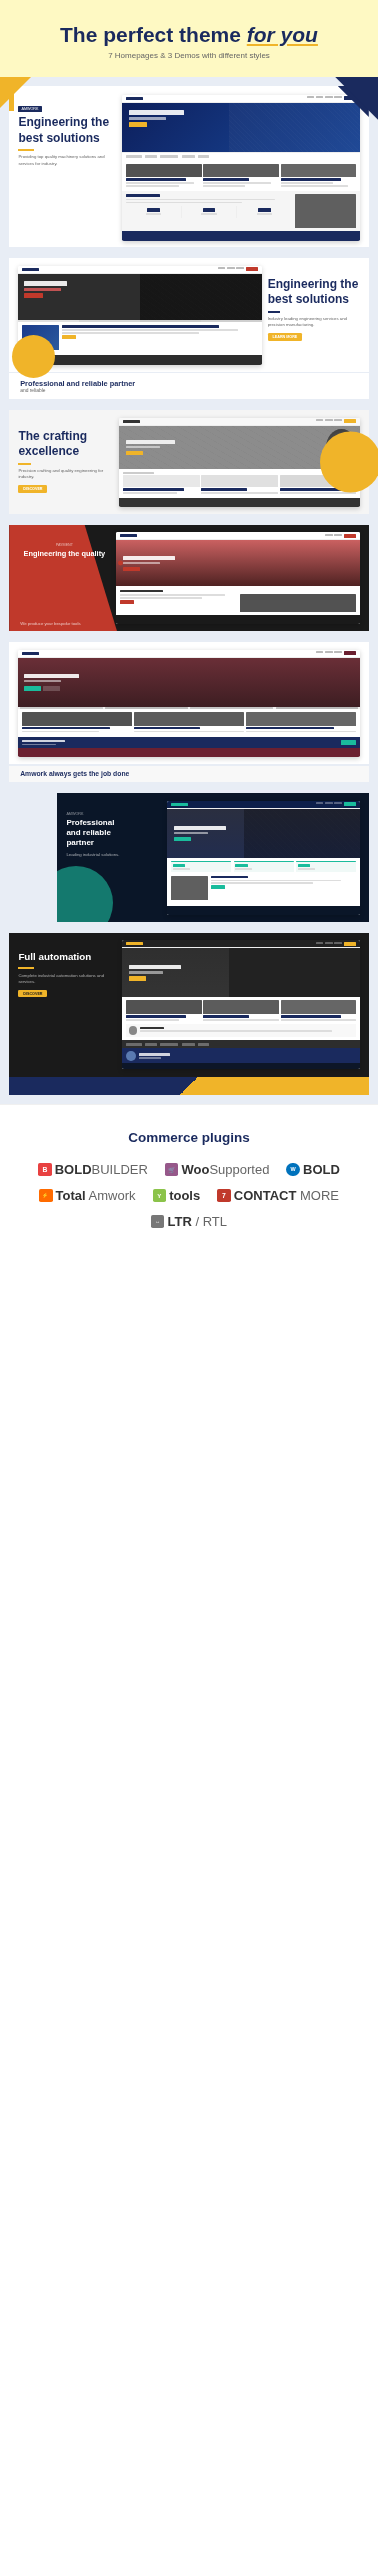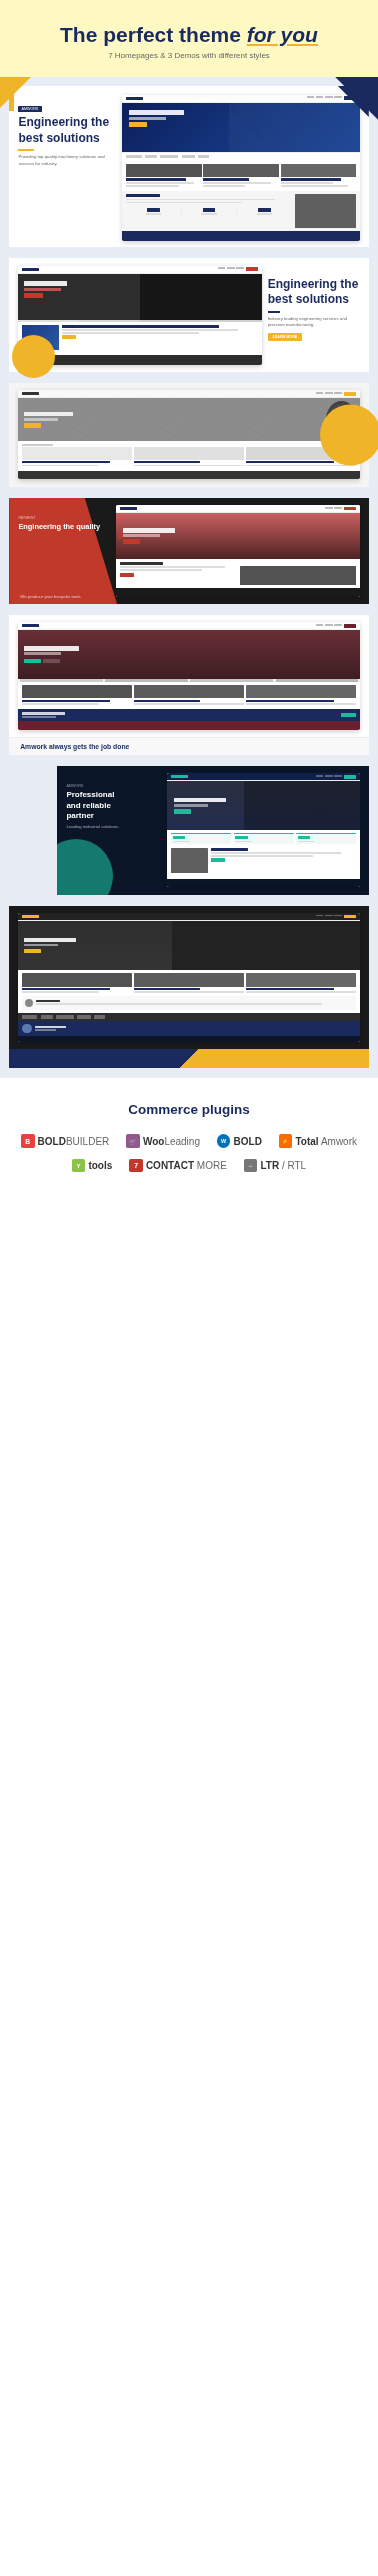--- a/index.html
+++ b/index.html
@@ -214,21 +214,21 @@
       color: #fff;
     }
     .pi-icon.red { background: #e84141; }
     .pi-icon.purple { background: #96588a; }
     .pi-icon.blue { background: #0072bc; }
     .pi-icon.orange { background: #ff6b00; }
     .pi-icon.green { background: #8bc34a; }
     .pi-icon.dark-red { background: #c0392b; }
     .pi-icon.gray { background: #666; }
     .pi-text {
-      font-size: 10px;
+      font-size: 13px;
       font-weight: 700;
       color: #333;
     }
     .pi-text span {
       font-weight: 400;
       color: #666;
     }
   </style>
 </head>
 <body>
@@ -398,26 +398,38 @@
               <div style="height:1.8px; background:#1a2a5e; width:12.3px; margin-bottom:3.1px;"></div>
               <p>Industry leading engineering services and precision manufacturing.</p>
               <div class="btn-sm y" style="display:inline-block; margin-top:3.7px; padding:1.8px 4.9px; font-size:3.7px; font-weight:700; color:#fff; background:#f0b429; border-radius:1.2px;">LEARN MORE</div>
             </div>
           </div>
         </div>
 
         <div style="position:absolute; left:3.1px; bottom:-6.1px; width:43px; height:43px; background:#f0b429; z-index:0; border-radius:50%;"></div>
       </div>
 
+      <div style="background:#fff; padding:6.1px 11px; margin-top:1.2px;">
+        <div style="font-size:7.4px; font-weight:800; color:#1a2a5e;">Professional and reliable partner</div>
+        <div style="font-size:4.9px; color:#666;">and reliable</div>
+      </div>
     </div>
 
     <div class="overlap-stack" style="margin-bottom:11px; position:relative;">
       <div style="background:#f5f5f5; padding:7.4px 9.2px; position:relative;">
 
         <div style="display:flex; gap:6.1px; align-items:flex-start;">
+          <div style="width:95px; flex-shrink:0; padding:4.9px 0 0;">
+            <div class="text-panel">
+              <h3>The crafting excellence</h3>
+              <div style="height:1.8px; background:#f0b429; width:12.3px; margin-bottom:3.1px;"></div>
+              <p>Precision crafting and quality engineering for industry.</p>
+              <div style="display:inline-block; margin-top:3.7px; padding:1.8px 4.9px; font-size:3.7px; font-weight:700; color:#fff; background:#f0b429; border-radius:1.2px;">DISCOVER</div>
+            </div>
+          </div>
           <div style="flex:1;">
             <div class="wm">
               <div class="wm-nav" style="background:#f8f8f8;">
                 <div class="wm-nav-logo" style="background:#333;"></div>
                 <div class="wm-nav-menu">
                   <div class="wm-nav-item"></div>
                   <div class="wm-nav-item"></div>
                   <div class="wm-nav-item"></div>
                   <div class="wm-nav-btn" style="background:#f0b429;"></div>
                 </div>
@@ -454,21 +466,21 @@
               <div style="height:8.6px; background:#333;"></div>
             </div>
           </div>
         </div>
 
         <div style="position:absolute; right:-12.3px; top:50%; transform:translateY(-50%); width:61px; height:61px; background:#f0b429; border-radius:50%; z-index:0;"></div>
       </div>
     </div>
 
     <div class="overlap-stack" style="margin-bottom:11px; position:relative;">
-      <div style="background:#1a1a1a; padding:7.4px 9.2px; position:relative; overflow:hidden;">
+      <div style="background:#1a1a1a; padding:7.4px 9.2px; position:relative; overflow:hidden;text-align:center;">
 
         <div style="position:absolute; left:0; top:0; width:30%; height:100%; background:#c0392b; clip-path:polygon(0 0, 70% 0, 100% 100%, 0 100%); z-index:0;"></div>
         <div style="display:flex; gap:6.1px; align-items:flex-start; position:relative; z-index:2;">
           <div style="width:92px; flex-shrink:0; padding:4.9px 0;">
             <div class="text-panel">
               <div style="color:#fff;">
                 <div style="font-size:3.7px; color:rgba(255,255,255,0.6); margin-bottom:1.8px;">PAYMENT</div>
                 <h3 style="color:#fff; font-size:7.4px;">Engineering the quality</h3>
               </div>
             </div>
@@ -637,20 +649,28 @@
               <div style="height:8.6px; background:#0a1628;"></div>
             </div>
           </div>
         </div>
       </div>
     </div>
 
     <div class="overlap-stack" style="margin-bottom:0; position:relative;">
       <div style="background:#1a1a1a; padding:7.4px 9.2px; position:relative; overflow:hidden;">
         <div style="display:flex; gap:6.1px; align-items:flex-start; position:relative; z-index:2;">
+          <div style="width:98px; flex-shrink:0; padding:4.9px 0;">
+            <div class="text-panel">
+              <h3 style="color:#fff; font-size:9.8px; font-weight:900;">Full automation</h3>
+              <div style="height:1.8px; background:#f0b429; width:15.4px; margin-bottom:3.7px; margin-top:1.8px;"></div>
+              <p style="color:rgba(255,255,255,0.6);">Complete industrial automation solutions and services.</p>
+              <div style="display:inline-block; margin-top:3.7px; padding:1.8px 4.9px; font-size:3.7px; font-weight:700; color:#1a1a1a; background:#f0b429; border-radius:1.2px;">DISCOVER</div>
+            </div>
+          </div>
           <div style="flex:1;">
             <div class="wm">
               <div class="wm-nav" style="background:#222;">
                 <div class="wm-nav-logo" style="background:#f0b429;"></div>
                 <div class="wm-nav-menu">
                   <div class="wm-nav-item" style="background:rgba(255,255,255,0.3);"></div>
                   <div class="wm-nav-item" style="background:rgba(255,255,255,0.3);"></div>
                   <div class="wm-nav-item" style="background:rgba(255,255,255,0.3);"></div>
                   <div class="wm-nav-btn" style="background:#f0b429;"></div>
                 </div>
@@ -721,21 +741,21 @@
   <h2>Commerce plugins</h2>
   <div class="plugins-logos">
 
     <div class="pi">
       <div class="pi-icon red">B</div>
       <div class="pi-text">BOLD<span>BUILDER</span></div>
     </div>
 
     <div class="pi">
       <div class="pi-icon purple" style="font-size:6.1px;">🛒</div>
-      <div class="pi-text">Woo<span>Leading</span></div>
+      <div class="pi-text">Woo<span>Supported</span></div>
     </div>
 
     <div class="pi">
       <div class="pi-icon blue" style="font-size:5.5px; border-radius:50%;">W</div>
       <div class="pi-text">BOLD</div>
     </div>
 
     <div class="pi">
       <div class="pi-icon orange" style="font-size:4.9px;">⚡</div>
       <div class="pi-text">Total<span> Amwork</span></div>

